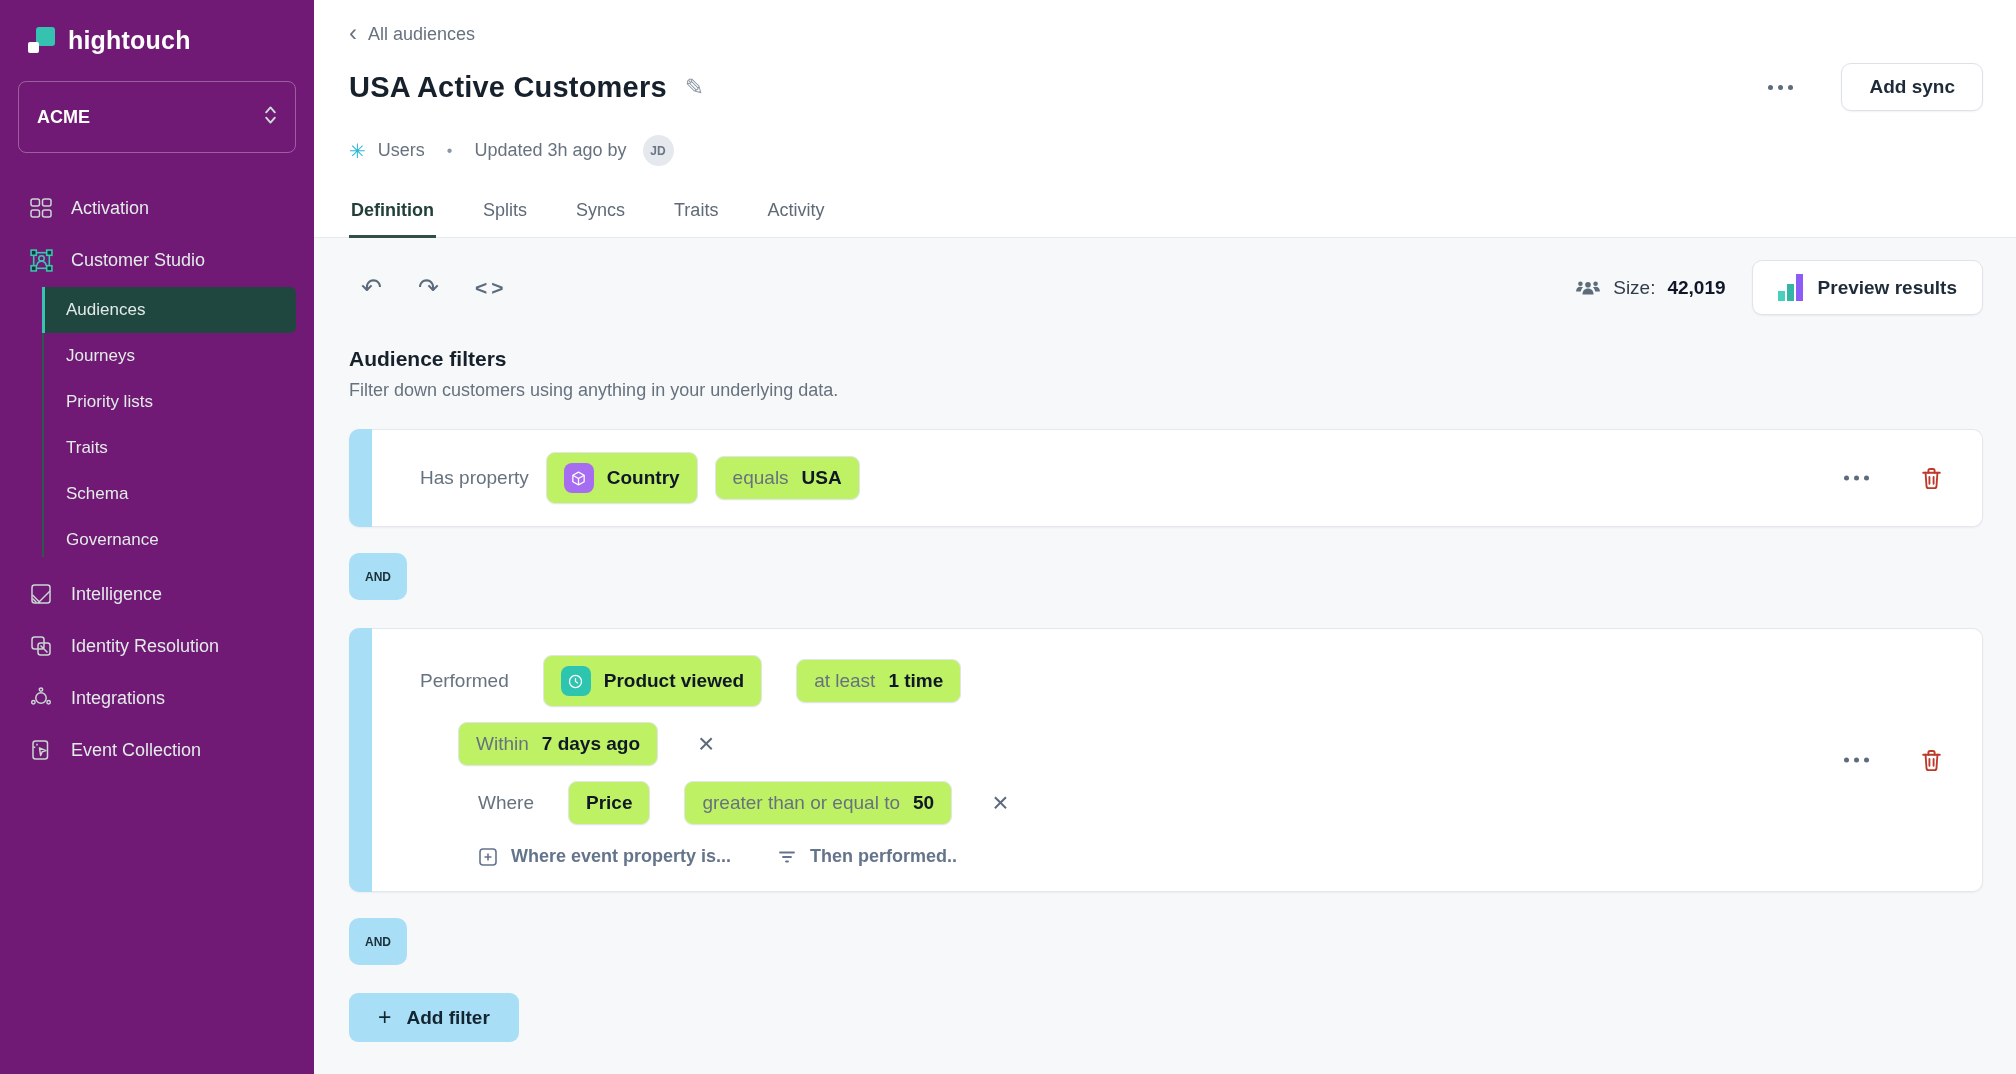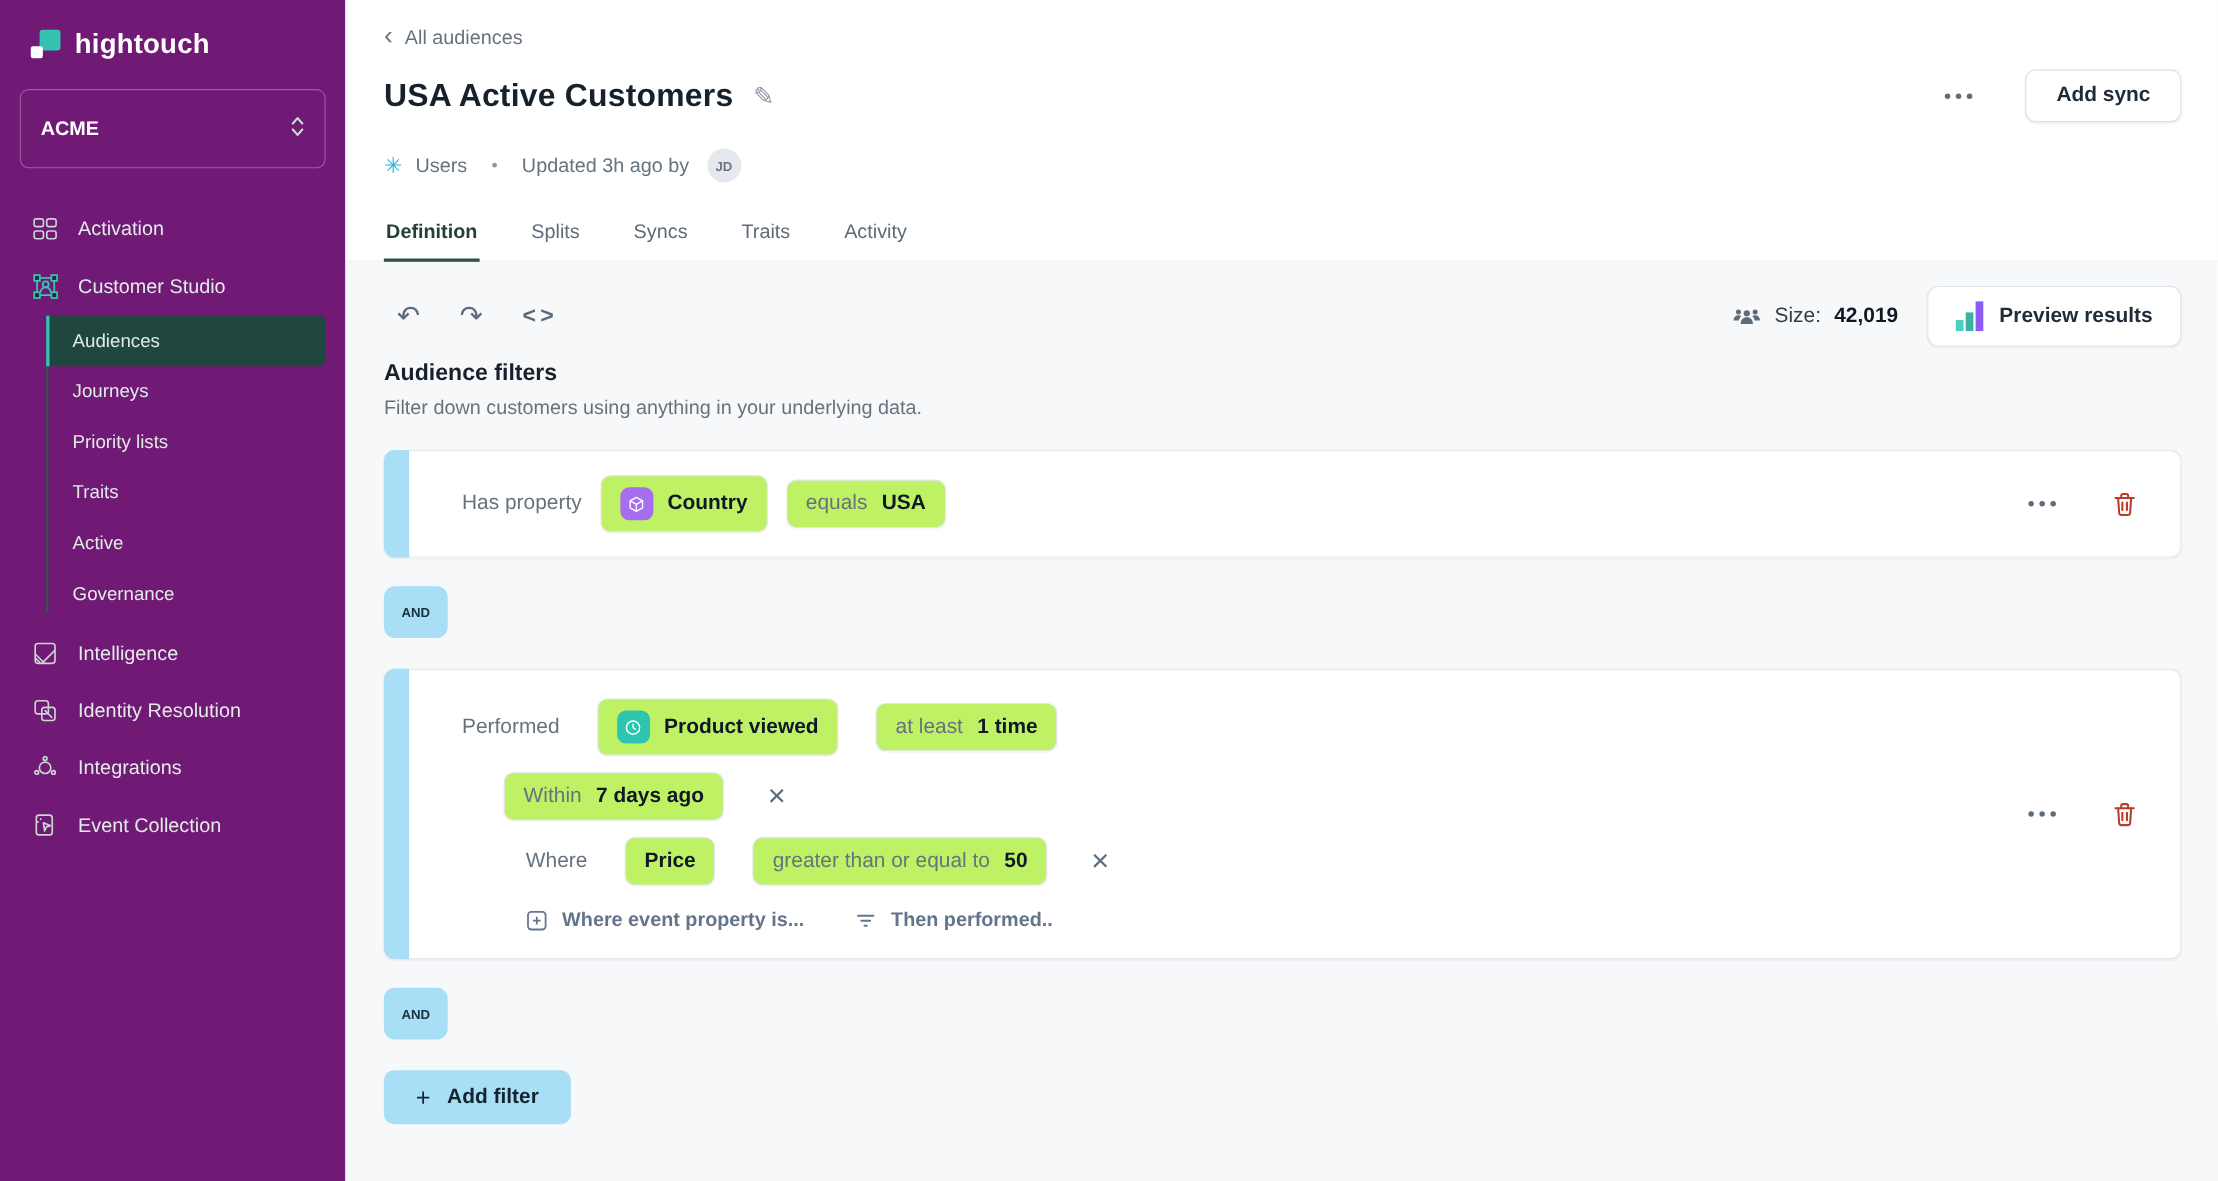--- a/index.html
+++ b/index.html
@@ -70,21 +70,21 @@
   .size-wrap { display:flex; align-items:center; gap:12px; font-size:19px; color:#313d4b; margin-right:26px;justify-content:space-between; }
   .size-icon { color:#5d6b7a; display:flex; }
   .size-value { font-weight:700; color:#101827; }
   .preview-btn { display:flex; align-items:center; gap:15px; background:#fff; border:1px solid #e0e4ea; border-radius:10px;
                  padding:13px 25px; font-size:19px; font-weight:700; color:#1e2b38; box-shadow:0 1px 2px rgba(16,24,40,.06); cursor:pointer; }
   .chart-icon { display:flex; align-items:flex-end; gap:2px; height:27px; }
   .chart-icon .b1 { width:7px; height:10px; background:#48cfbd; }
   .chart-icon .b2 { width:7px; height:17px; background:#35b5a5; }
   .chart-icon .b3 { width:7px; height:27px; background:#8b5cf6; }
 
-  .section-heading { font-size:21px; font-weight:700; color:#16212c; margin-top:12px; }
+  .section-heading { font-size:21px; font-weight:700; color:#16212c; margin-top:32px; }
   .section-desc { font-size:18px; color:#67727f; margin-top:9px; }
 
   .filter-card { display:flex; margin-top:28px; border-radius:10px; box-shadow:0 1px 2px rgba(16,24,40,.05); }
   .card-accent { width:23px; background:#a8def6; border-radius:10px 0 0 10px; flex-shrink:0; }
   .card-body { flex:1; background:#fff; border:1px solid #e4e7ec; border-left:none; border-radius:0 10px 10px 0; position:relative; }
 
   .prop-body { display:flex; align-items:center; gap:17px; padding:22px 200px 22px 48px; min-height:88px; }
   .row-label { color:#67727f; font-size:19px; white-space:nowrap; }
 
   .chip { display:inline-flex; align-items:center; gap:13px; border:1px solid #e1e5ea; border-radius:9px; padding:10px 17px;
@@ -173,21 +173,21 @@
         <div class="subnav-item">
           <span>Journeys</span>
         </div>
         <div class="subnav-item">
           <span>Priority lists</span>
         </div>
         <div class="subnav-item">
           <span>Traits</span>
         </div>
         <div class="subnav-item">
-          <span>Active</span>
+          <span>Schema</span>
         </div>
         <div class="subnav-item">
           <span>Governance</span>
         </div>
       </div>
 
       <div class="nav-item">
         <span class="nav-ic">
           <svg width="24" height="24" viewBox="0 0 24 24" fill="none" stroke="currentColor" stroke-width="1.5">
             <rect x="3" y="3" width="18" height="18" rx="2.5"></rect>

